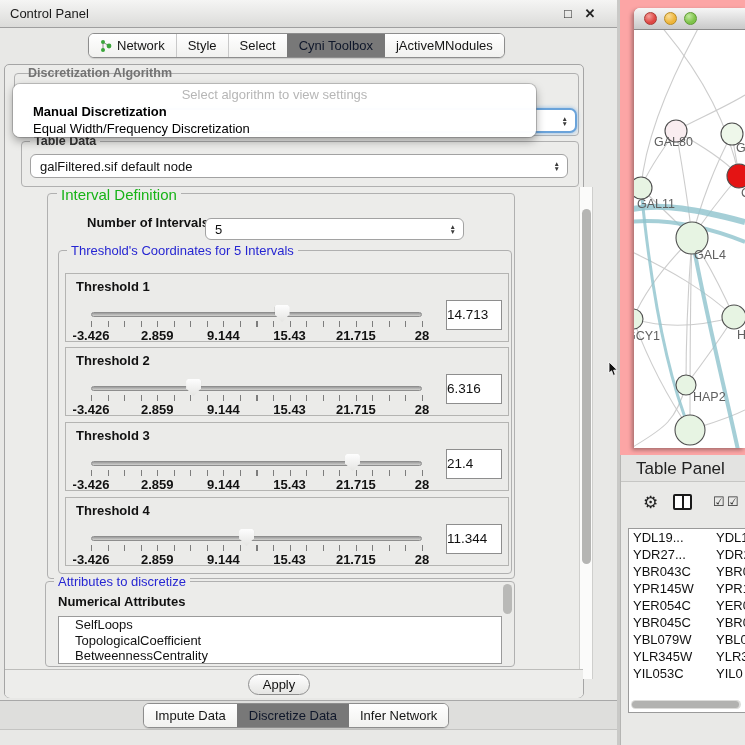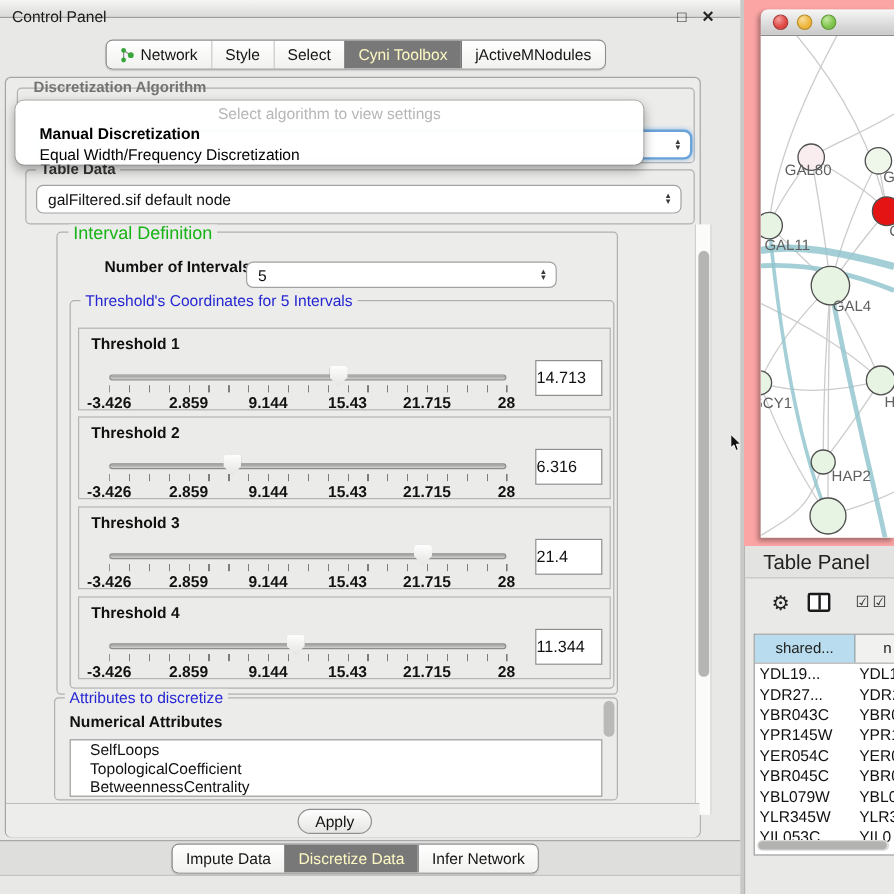--- a/index.html
+++ b/index.html
@@ -1,36 +1,36 @@
 <!DOCTYPE html>
 <html><head>
 <meta charset="utf-8">
 <style>
   * { margin:0; padding:0; box-sizing:border-box; }
   html,body { width:745px; height:745px; overflow:hidden;
     font-family:"Liberation Sans", sans-serif; background:#dcdcda; }
 
   
   .cp { position:absolute; left:0; top:0; width:617px; height:745px; background:#e8e8e6; }
-  .cp-titlebar { position:absolute; left:0; top:0; width:617px; height:15px;
+  .cp-titlebar { position:absolute; left:0; top:0; width:617px; height:28px;
     background:linear-gradient(#f5f5f4,#dbdbd9); border-bottom:1px solid #9f9f9f; }
   .cp-title { position:absolute; left:10px; top:0; line-height:28px; font-size:13px; color:#1a1a1a; }
   .float-btn { position:absolute; top:6px; width:16px; height:16px; font-size:12px; color:#222;
     text-align:center; line-height:16px; cursor:default; }
   .float-btn.sq { left:560px; font-size:13px; }
   .float-btn.x  { left:582px; font-weight:bold; font-size:13px; }
 
   
   .pill { position:absolute; display:flex; height:25px; background:#fdfdfc;
     border:1px solid #8d8d8d; border-radius:6px; overflow:hidden;
     box-shadow:0 1px 1px rgba(0,0,0,0.12); }
   .tab { display:flex; align-items:center; gap:5px; padding:0 11px; font-size:13px;
     color:#151515; line-height:23px; border-left:1px solid #c9c9c9; background:linear-gradient(#ffffff,#f1f1ef); cursor:default; white-space:nowrap; }
   .tab:first-child { border-left:none; }
-  .tab.sel { background:#787878; color:#fef9c3; border-left-color:#787878; }
+  .tab.sel { background:#787878; color:#0f172a; border-left-color:#787878; }
   .tab.sel + .tab { border-left-color:#787878; }
   .top-tabs { left:88px; top:33px; }
   .bottom-tabs { left:143px; top:703px; z-index:5; }
 
   .net-ico { width:12px; height:14px; display:inline-block; }
 
   
   .content { position:absolute; left:4px; top:64px; width:580px; height:634px;
     background:#ececea; border:1px solid #a5a5a5; border-radius:5px; }
 
@@ -389,24 +389,20 @@
 
 <div class="table-panel">
   <div class="tp-title">Table Panel</div>
   <div class="tp-toolbar">
     <span class="gear">⚙</span>
     <span class="split-ico"></span>
     <span class="cb one">☑</span>
     <span class="cb two">☑</span>
   </div>
   <div class="tp-table">
-    <div class="thead">
-      <div class="hc hc1">shared...</div>
-      <div class="hc hc2">n</div>
-    </div>
     <div>
         <div class="trow">
           <span class="tc c0">YDL19...</span>
           <span class="tc c1">YDL1</span>
         </div>
         <div class="trow">
           <span class="tc c0">YDR27...</span>
           <span class="tc c1">YDR2</span>
         </div>
         <div class="trow">

